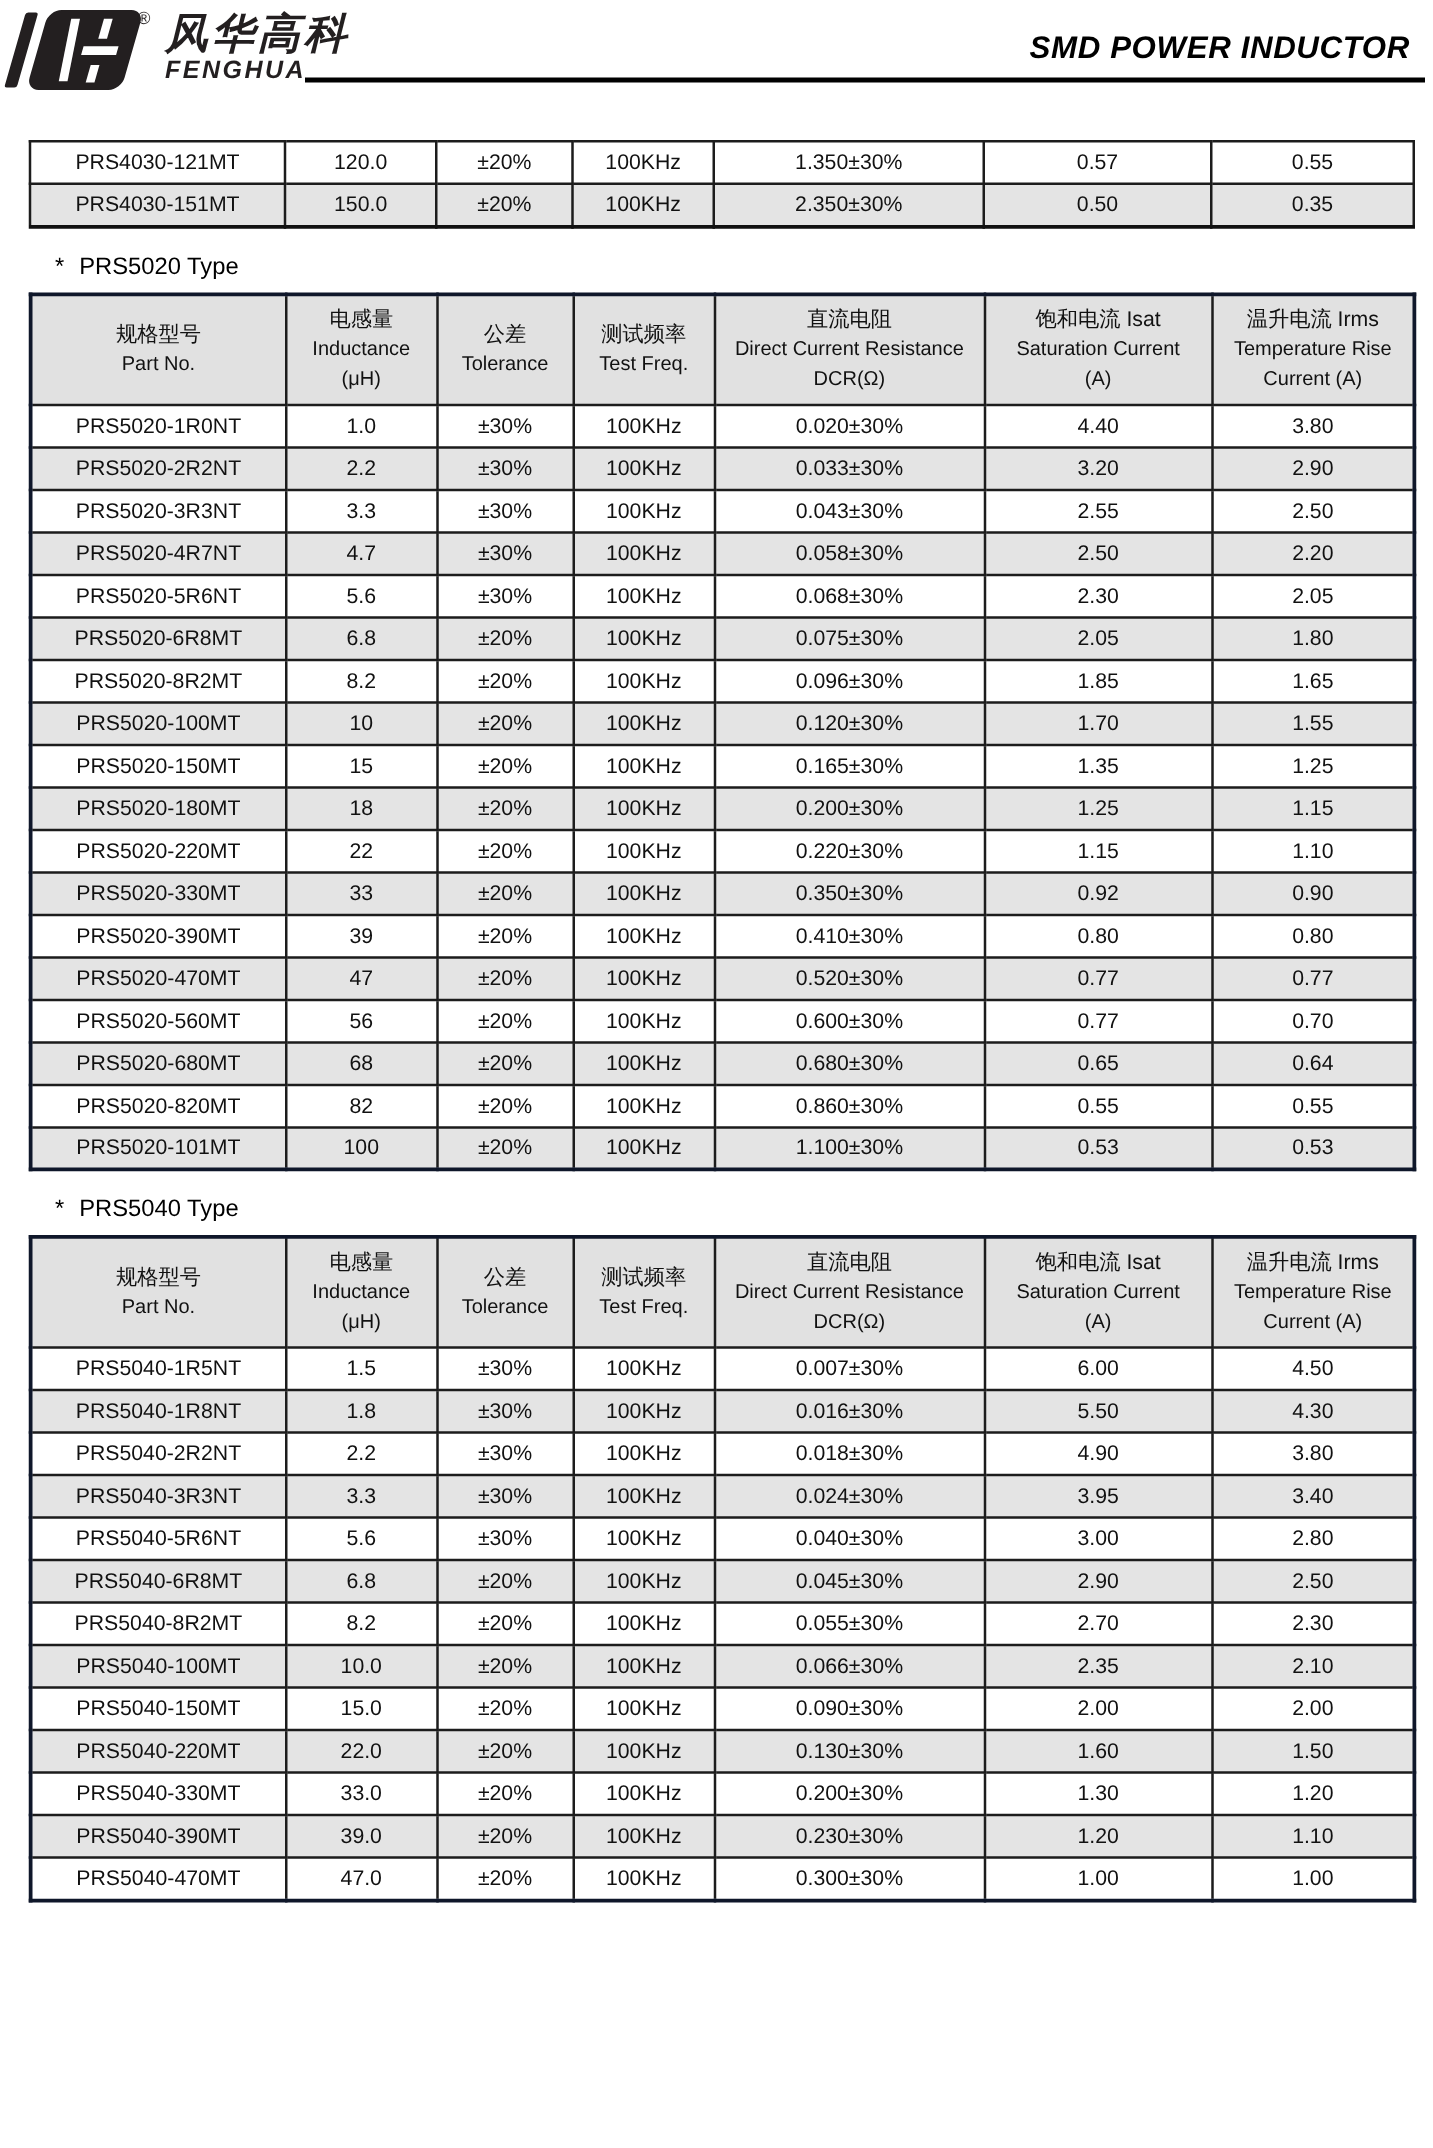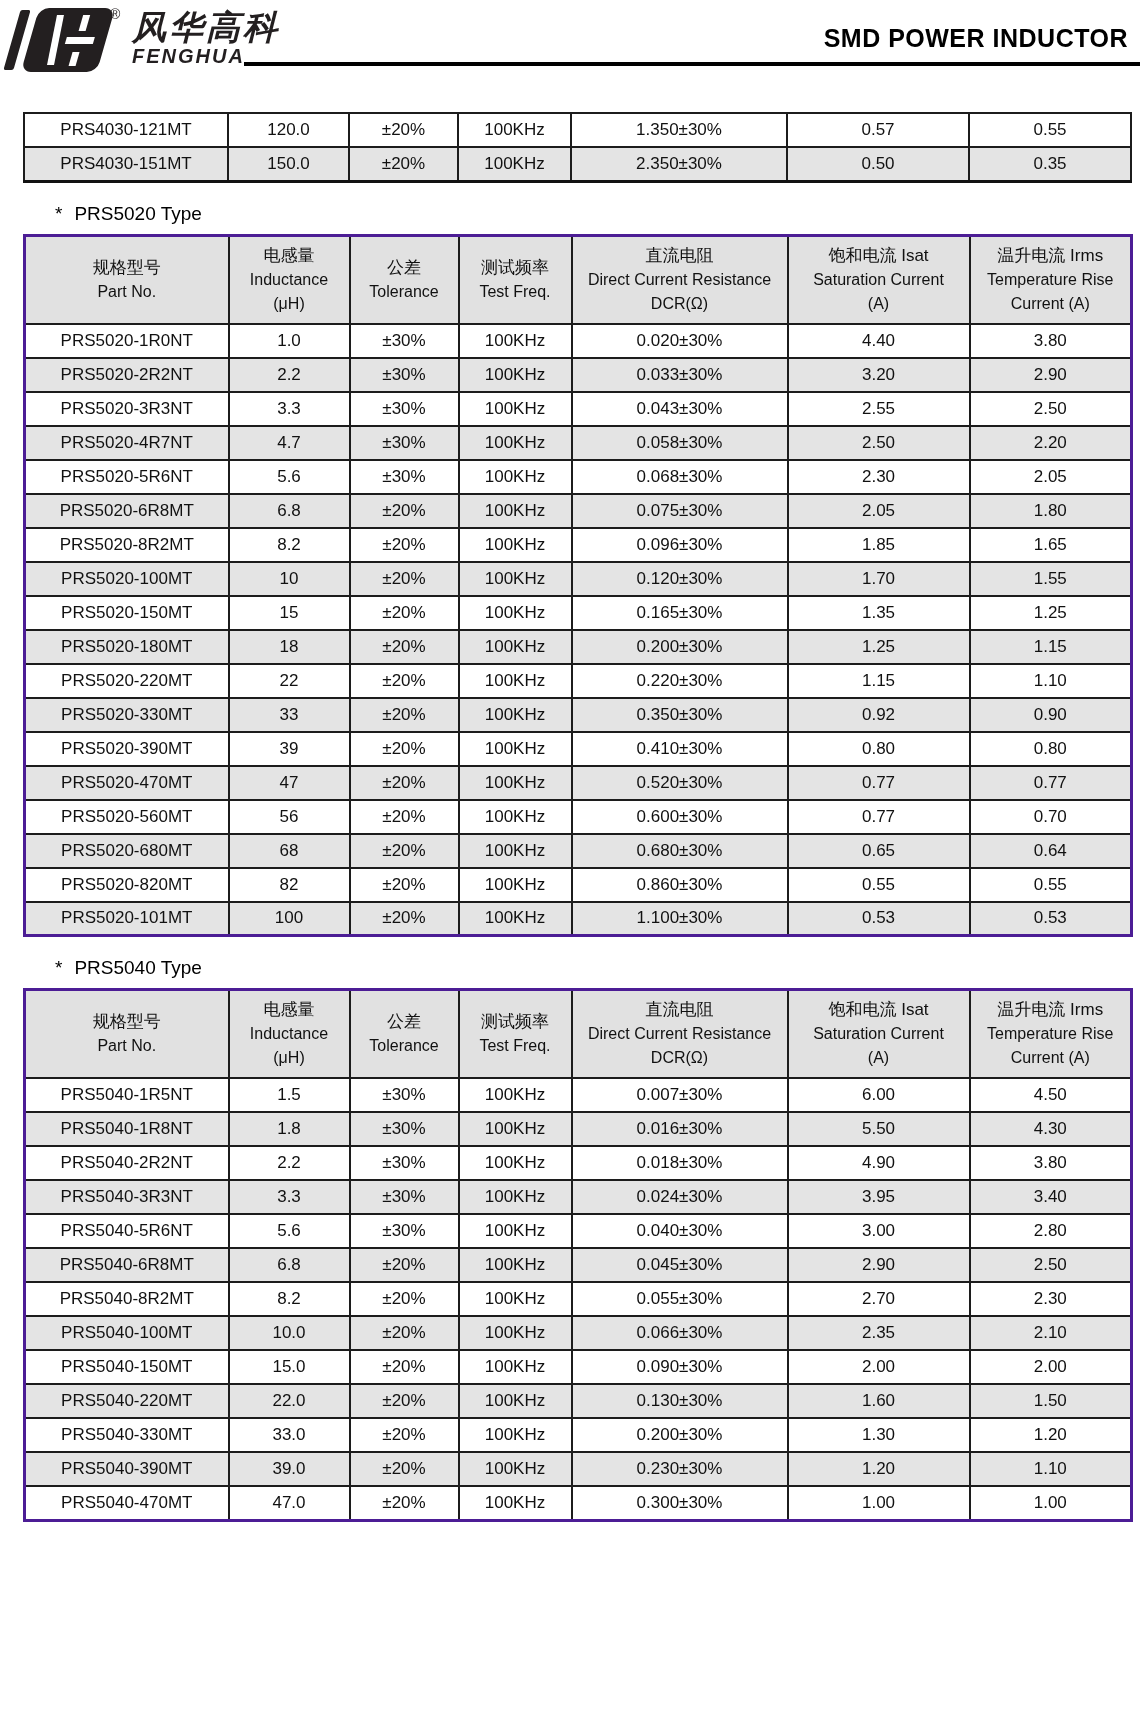--- a/index.html
+++ b/index.html
@@ -21,43 +21,43 @@
                background:#231f20; transform:skewX(-16deg); border-radius:10px; }
   .mark-body .n1 { position:absolute; left:22px; top:7px; width:7px; height:50px; background:#fff; transform:skewX(5deg); }
   .mark-body .n2 { position:absolute; left:36px; top:29px; width:28px; height:7px; background:#fff; }
   .mark-body .n3 { position:absolute; left:46px; top:7px; width:7px; height:16px; background:#fff; }
   .mark-body .n4 { position:absolute; left:46px; top:44px; width:7px; height:14px; background:#fff; }
   .reg { position:absolute; left:100px; top:0; font-size:14px; color:#231f20; }
   .logo-text { margin-left:14px; padding-top:4px; line-height:1.05;font-style:italic; }
   .logo-zh { font-size:34px; font-weight:bold; color:#231f20; letter-spacing:3px; }
   .logo-en { font-size:20px; font-weight:bold; color:#231f20; letter-spacing:2px; }
   .doc-title { position:absolute; right:18px; top:24px; font-size:25px; font-weight:bold;
-               color:#000; letter-spacing:0.5px; }
+               color:#000; letter-spacing:0.5px;font-style:italic; }
   .header-rule { position:absolute; left:244px; right:6px; top:62px; height:4px; background:#000; }
 
   
-  .section-title { margin:20px 0 9px 55px; font-size:19px; color:#000; }
+  .section-title { margin:20px 0 9px 44px; font-size:19px; color:#000; }
   .section-title .marker { display:inline-block; margin-right:12px; }
 
   
   table { border-collapse:collapse; table-layout:fixed; width:1107px; margin-left:23px;
           background:#fff; }
   col.c1{width:204px} col.c2{width:121px} col.c3{width:109px} col.c4{width:113px}
   col.c5{width:216px} col.c6{width:182px} col.c7{width:162px}
 
   th, td { border:2px solid #1c1c1c; text-align:center; vertical-align:middle; }
   td { height:34px; font-size:17px; padding:1px 4px; }
   th { background:#e1e1e1; font-weight:normal; padding:7px 2px; }
   th .zh { display:block; font-size:17px; line-height:24px; }
   th .en { display:block; font-size:16px; line-height:24px; }
 
   tbody tr:nth-child(odd)  { background:#ffffff; }
   tbody tr:nth-child(even) { background:#e4e4e4; }
 
-  .main-table { border:3px solid #4c1d95;padding-left:20px; }
+  .main-table { border:3px solid #0f172a;padding-left:20px; }
   .top-table  { border:2px solid #111; border-top-width:1px; border-bottom-width:3px;
                 margin-top:16px; }
 </style>
 </head>
 <body>
 
 <div class="page">
 
   <div class="header">
     <div class="logo">

